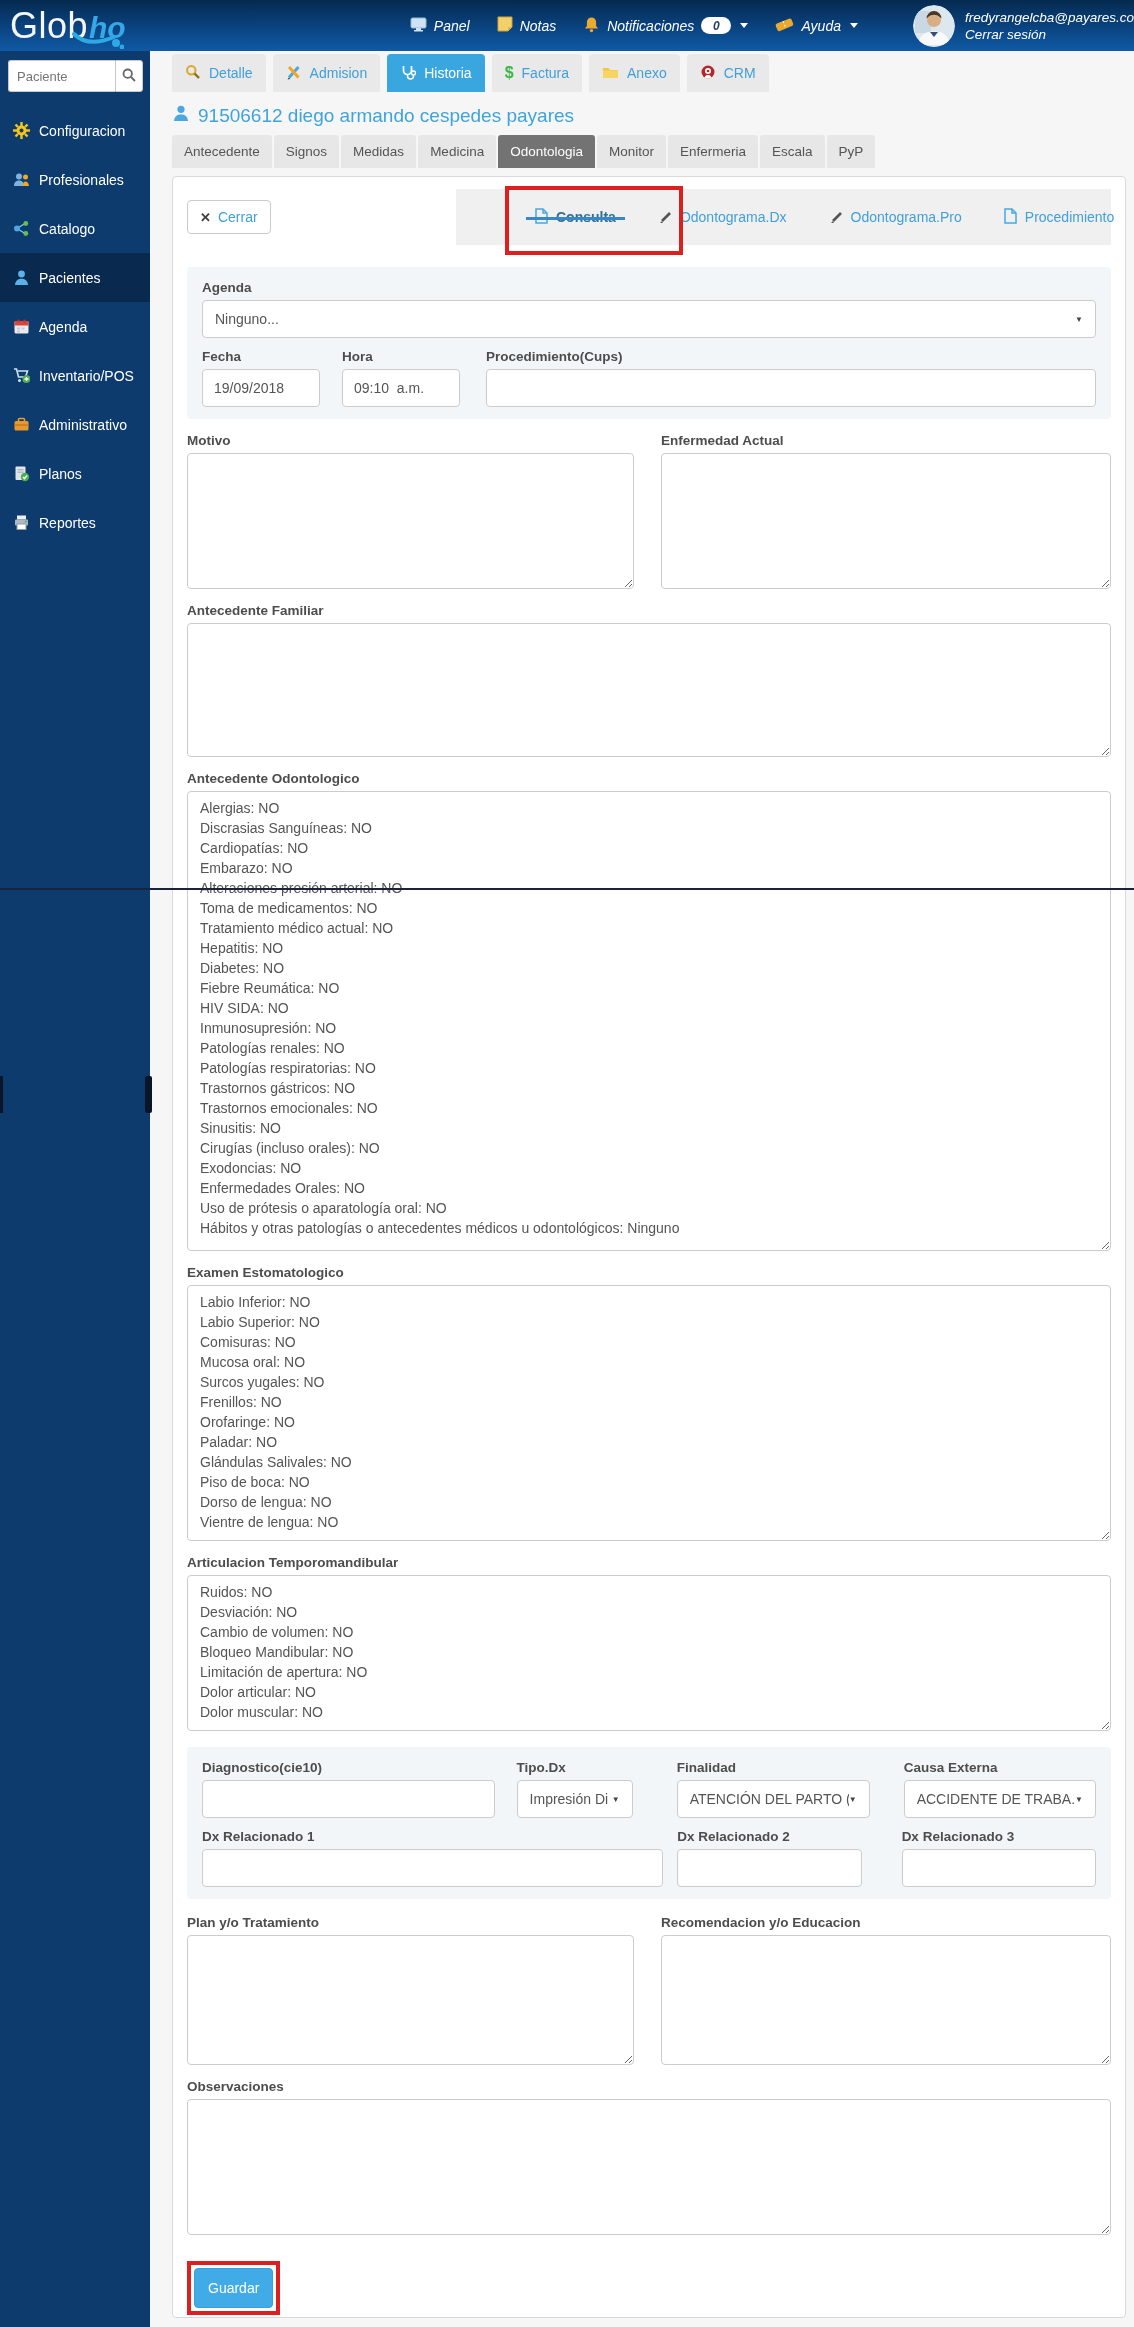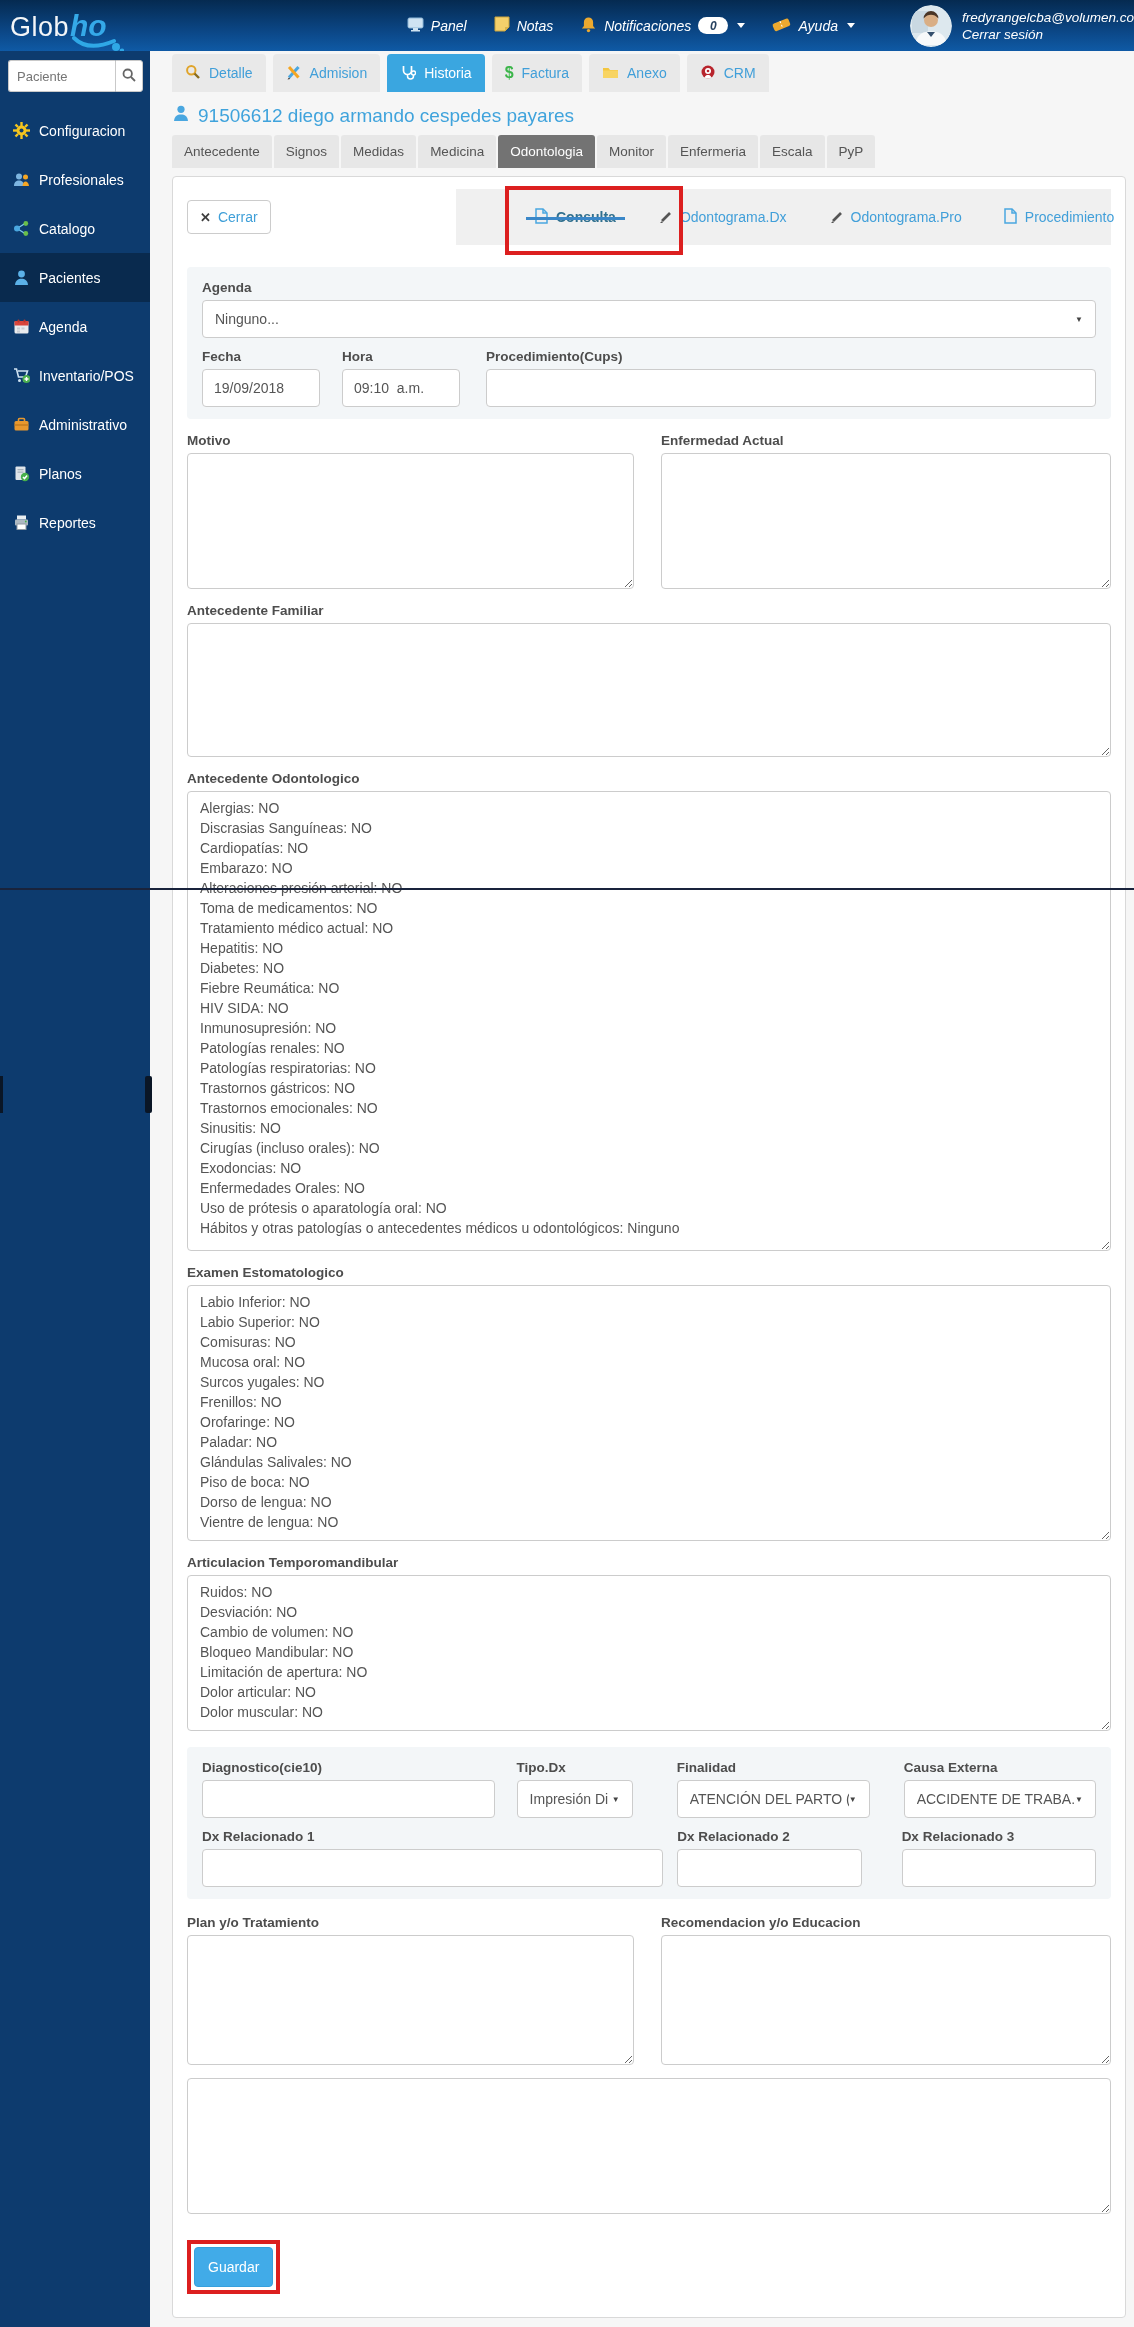--- a/index.html
+++ b/index.html
@@ -3,21 +3,21 @@
 <meta charset="utf-8">
 <style>
   html,body{margin:0;padding:0;background:#fff;}
   .page{position:relative;width:1134px;height:2327px;overflow:hidden;
         font-family:"Liberation Sans",sans-serif;-webkit-font-smoothing:antialiased;}
   
   .navbar{position:absolute;top:0;left:0;width:1134px;height:51px;
           background:linear-gradient(180deg,#052a50 0%,#0b4685 60%,#0f5aa5 100%);
           display:flex;align-items:center;color:#fff;}
   .logo{display:flex;align-items:baseline;margin-left:10px;position:relative;width:150px;}
-  .logo-a{font-size:27px;color:#f4f6f8;letter-spacing:.5px;}
+  .logo-a{font-size:36px;color:#f4f6f8;letter-spacing:.5px;}
   .logo-b{font-size:30px;font-style:italic;font-weight:bold;color:#35a9e8;margin-left:1px;}
   .logo-swoosh{position:absolute;left:62px;top:26px;}
   .nav-items{display:flex;align-items:center;margin-left:auto;gap:27px;font-size:14px;font-style:italic;}
   .nav-item{display:flex;align-items:center;gap:7px;cursor:pointer;white-space:nowrap;}
   .badge0{background:#fff;color:#26415f;border-radius:10px;height:17px;min-width:16px;
           padding:0 7px;font-size:12px;font-weight:bold;display:inline-flex;align-items:center;justify-content:center;}
   .caret{width:0;height:0;border-left:4px solid transparent;border-right:4px solid transparent;
          border-top:5px solid #fff;display:inline-block;margin-left:2px;}
   .nav-user{display:flex;align-items:center;gap:10px;margin-left:28px;}
   .avatar{width:42px;height:42px;border-radius:50%;overflow:hidden;flex:0 0 auto;}
@@ -155,21 +155,21 @@
           <svg width="42" height="42">
               <circle cx="21" cy="21" r="21" fill="#dde8ee"></circle>
               <rect x="2" y="6" width="16" height="22" fill="#c9d8e2"></rect>
               <path d="M5 40c2-12 9-13.5 16-13.5S35 28 37 40z" fill="#f7f9fa"></path>
               <path d="M17 27l4 5 4-5z" fill="#35506e"></path>
               <circle cx="21" cy="15" r="7" fill="#d9ae85"></circle>
               <path d="M13.6 13.5a7.4 7.4 0 0 1 14.8 0c-2.6-2.8-4.6-3.8-7.4-3.8s-4.8 1-7.4 3.8z" fill="#4a3526"></path>
             </svg>
         </span>
         <div class="user-text">
-          <div>fredyrangelcba@volumen.co</div>
+          <div>fredyrangelcba@payares.co</div>
           <div class="logout">Cerrar sesión</div>
         </div>
       </div>
     </div>
   </div>
 
   <div class="sidebar">
     <div class="side-search">
       <input placeholder="Paciente" style="">
       <button>
@@ -539,20 +539,21 @@
           <label class="lbl">Plan y/o Tratamiento</label>
           <textarea class="ta" style="height: 130px;"></textarea>
         </div>
         <div class="colR">
           <label class="lbl">Recomendacion y/o Educacion</label>
           <textarea class="ta" style="height: 130px;"></textarea>
         </div>
       </div>
 
       <div class="sect">
+        <label class="lbl">Observaciones</label>
         <textarea class="ta" style="height: 136px;"></textarea>
       </div>
 
       <div class="save-area">
         <span class="redbox-save">
           <button class="btn-guardar">Guardar</button>
         </span>
       </div>
     </div>
   </div>

